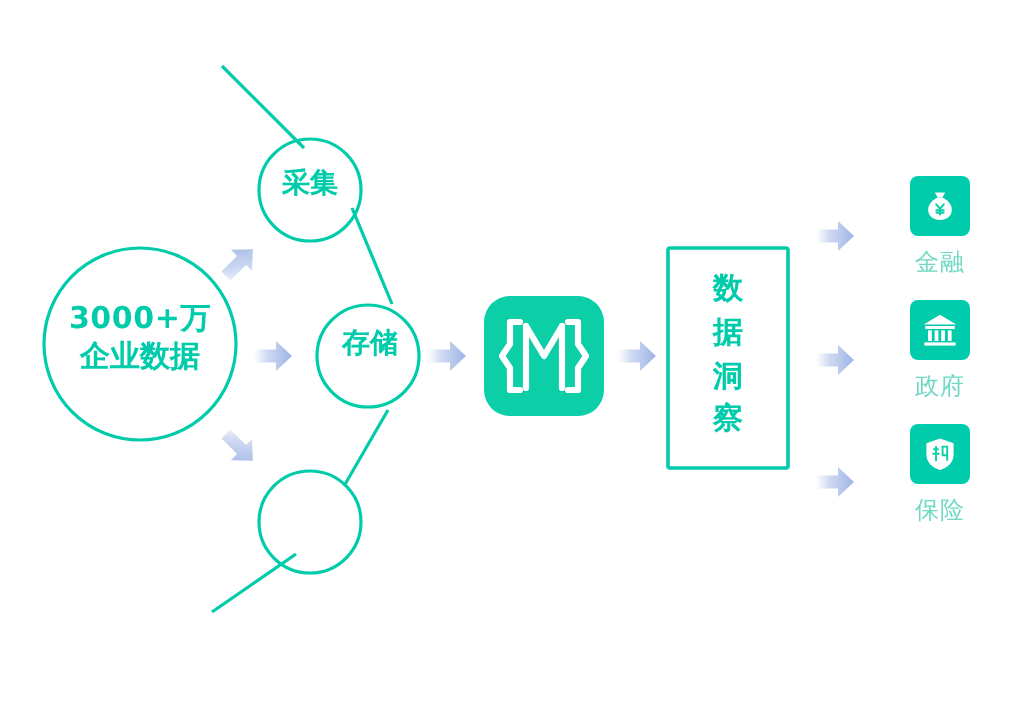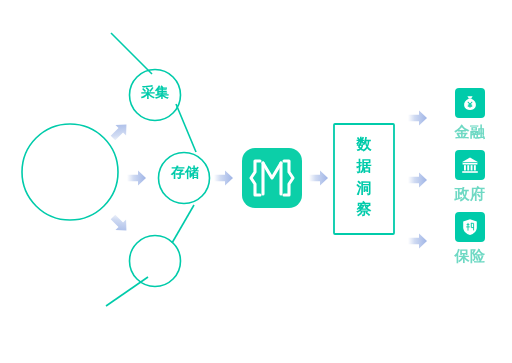--- a/index.html
+++ b/index.html
@@ -84,23 +84,23 @@
     height: 30px;
     margin: 0 auto;
     border-radius: 4px;
     background: #00cbaa;
     display: flex;
     align-items: center;
     justify-content: center;
   }
   .outcome-label {
     margin-top: 5px;
-    font-size: 15px;
+    font-size: 12px;
     color: #6fd9c4;
-    font-weight: bold;
+    font-weight: normal;
     letter-spacing: 0.5px;
   }
 </style>
 </head>
 <body>
 
 <div id="canvas">
 
   <svg class="svg-layer" viewBox="0 0 512 363">
     <defs>
@@ -175,20 +175,24 @@
         <path d="M 263,163 L 263,194"></path>
         <path d="M 281,163 L 281,194"></path>
         <path d="M 263,163 L 272,178 L 281,163"></path>
       </g>
     </g>
 
     <rect x="334" y="124" width="60" height="110" rx="1" ry="1" fill="none" stroke="#00cbaa" stroke-width="1.8"></rect>
 
   </svg>
 
+  <div class="node-label" id="source-text">
+    <div>3000+万</div>
+    <div class="line2">企业数据</div>
+  </div>
 
   <div class="node-label stage-text" id="stage-text-0">采集</div>
   <div class="node-label stage-text" id="stage-text-1">存储</div>
 
   <div class="node-label" id="insight-text">
     <span>数</span>
     <span>据</span>
     <span>洞</span>
     <span>察</span>
   </div>

